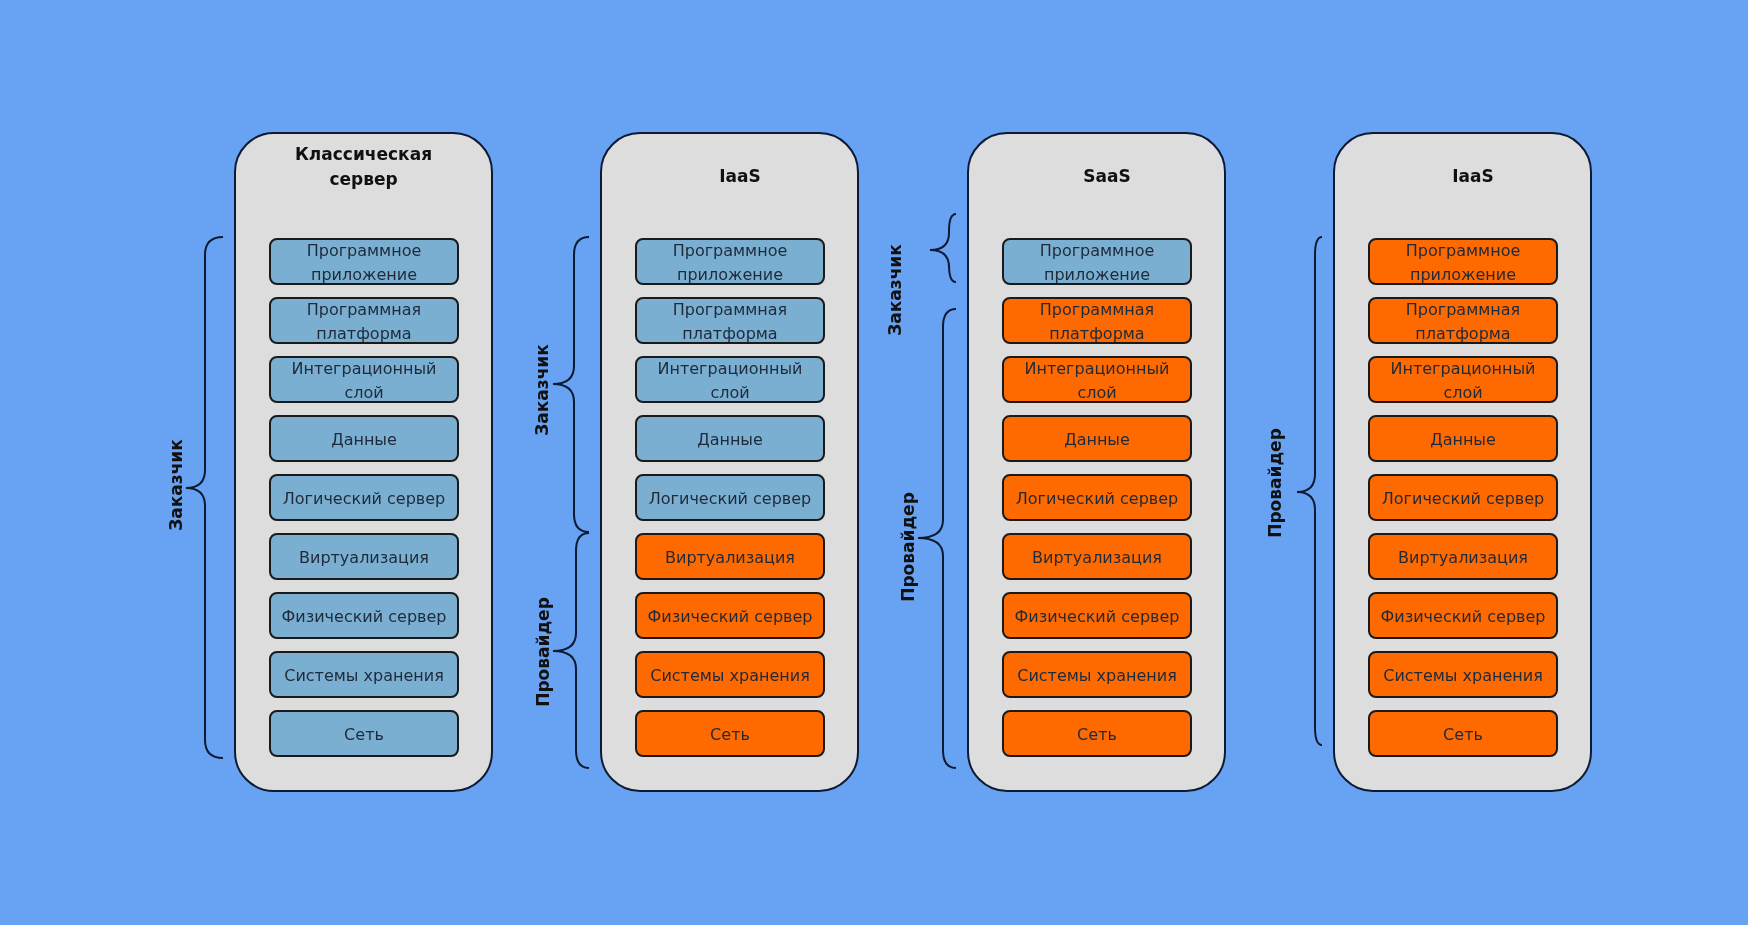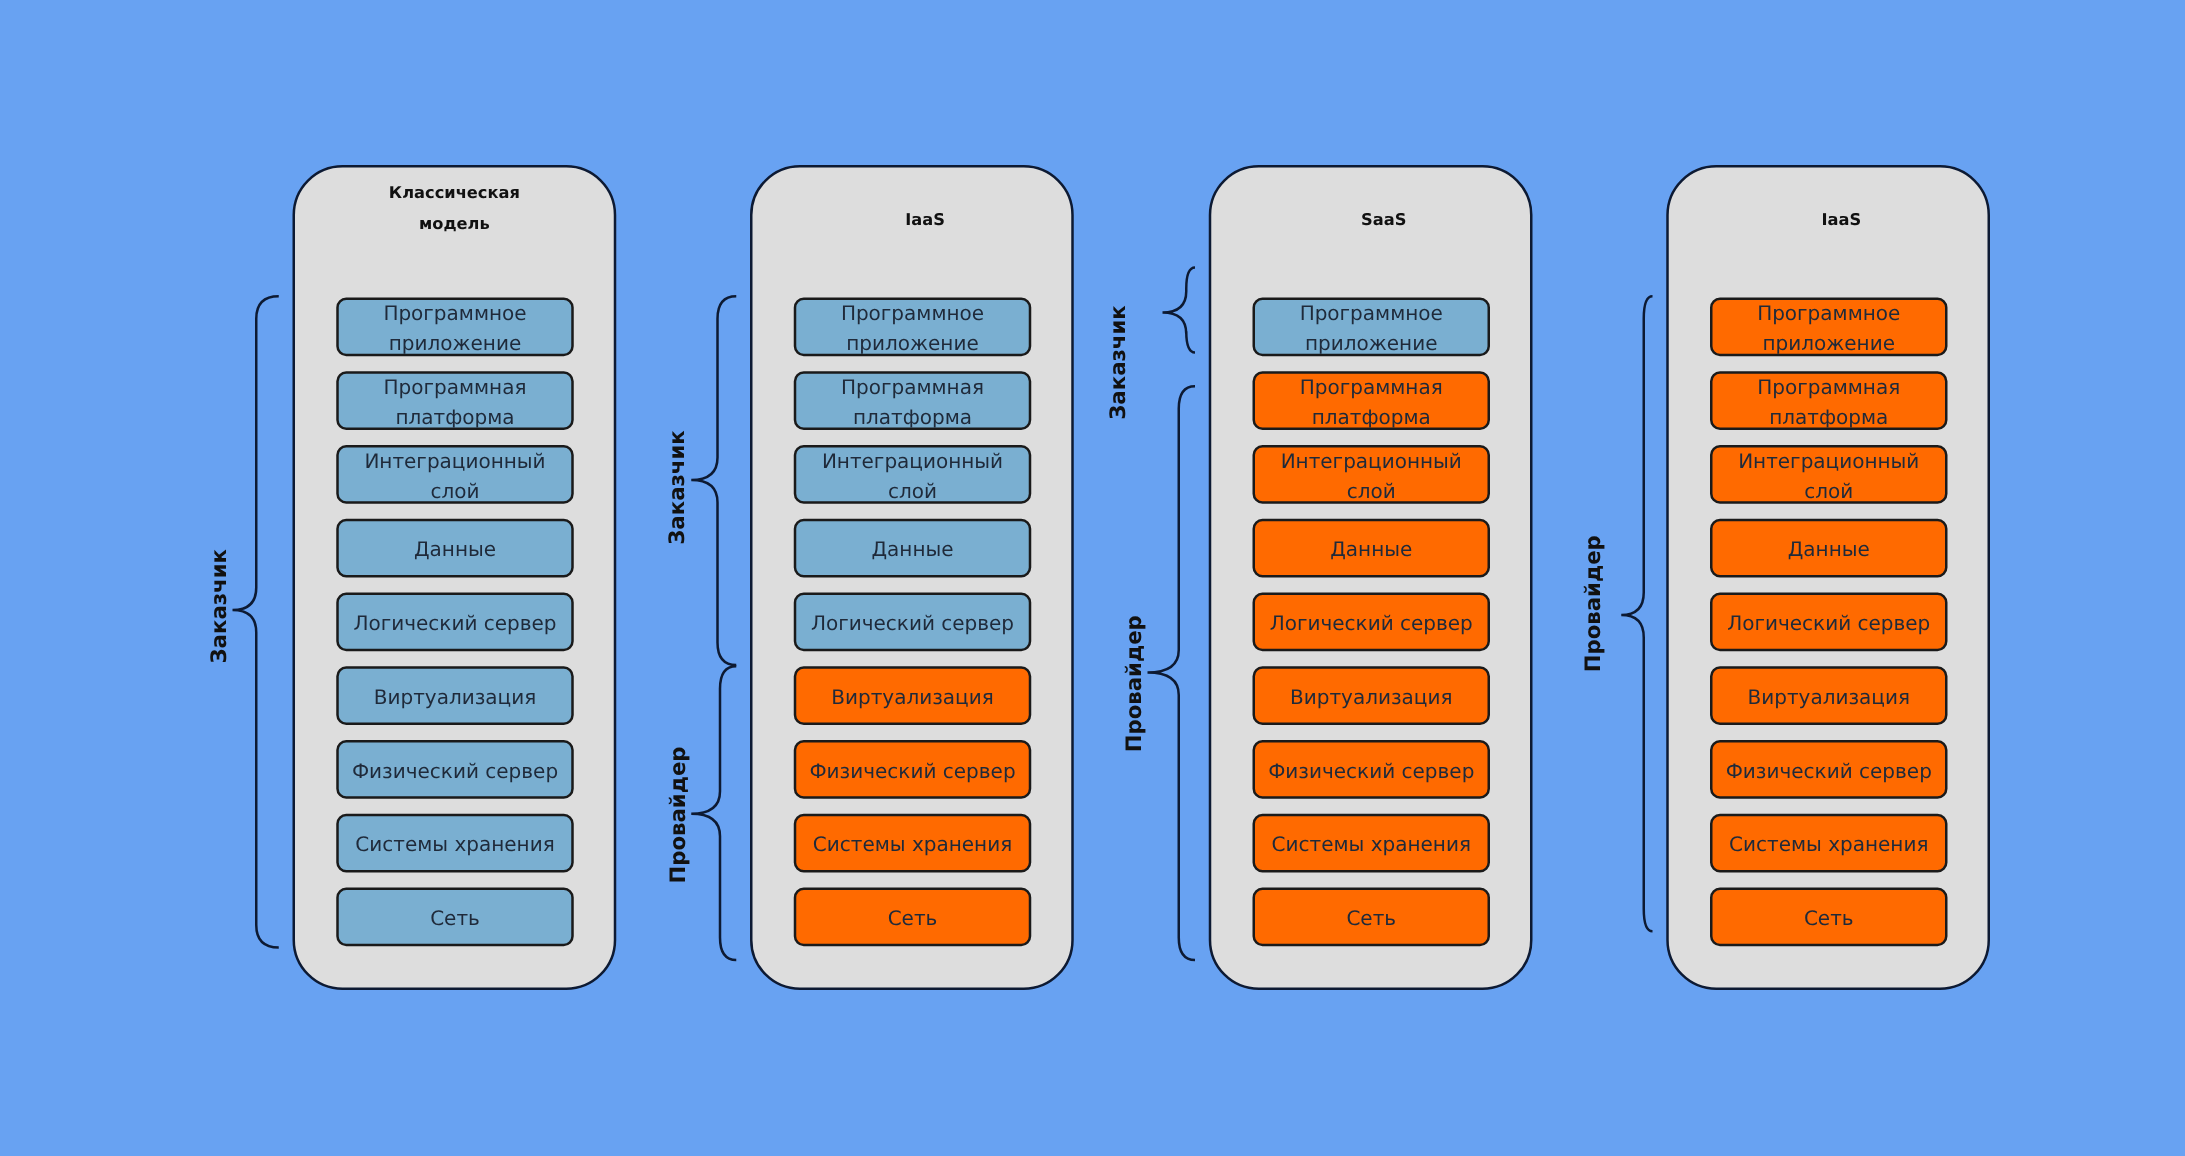--- a/index.html
+++ b/index.html
@@ -7,21 +7,21 @@
     width:1748px; height:925px; overflow:hidden; position:relative;
     font-family:"DejaVu Sans", sans-serif;
   }
   #canvas { position:absolute; left:0; top:0; width:1748px; height:925px; }
   .panel {
     position:absolute; top:132px; width:259px; height:660px;
     border:2px solid #0d1a33; border-radius:40px; box-sizing:border-box;
   }
   .panel-title {
     position:absolute; left:0; right:0; top:8px;
-    text-align:center; font-weight:bold; font-size:13px; color:#111;
+    text-align:center; font-weight:bold; font-size:17px; color:#111;
     line-height:25px;
   }
   .panel-title.single { top:30px;margin-left:21px; }
   .layer {
     position:absolute; width:190px; height:47px; box-sizing:border-box;
     border:2px solid #1a1a1a; border-radius:8px;
     display:flex; align-items:center; justify-content:center; text-align:center;
     font-size:16px; line-height:24px; color:#1f2a3a; padding:0 4px;
     overflow:hidden;
   }
@@ -32,21 +32,21 @@
   }
   svg.braces { position:absolute; left:0; top:0; }
 </style>
 </head>
 <body style="background: rgb(104, 162, 242);">
 
 <div id="canvas">
     <div class="panel" style="left: 234px; background: rgb(221, 221, 221);">
       <div class="panel-title">
         <div>Классическая</div>
-        <div>модель</div>
+        <div>сервер</div>
       </div>
     </div>
     <div class="layer" style="left: 269px; top: 238px; background: rgb(122, 175, 209);">
       <span>Программное приложение</span>
     </div>
     <div class="layer" style="left: 269px; top: 297px; background: rgb(122, 175, 209);">
       <span>Программная платформа</span>
     </div>
     <div class="layer" style="left: 269px; top: 356px; background: rgb(122, 175, 209);">
       <span>Интеграционный слой</span>

